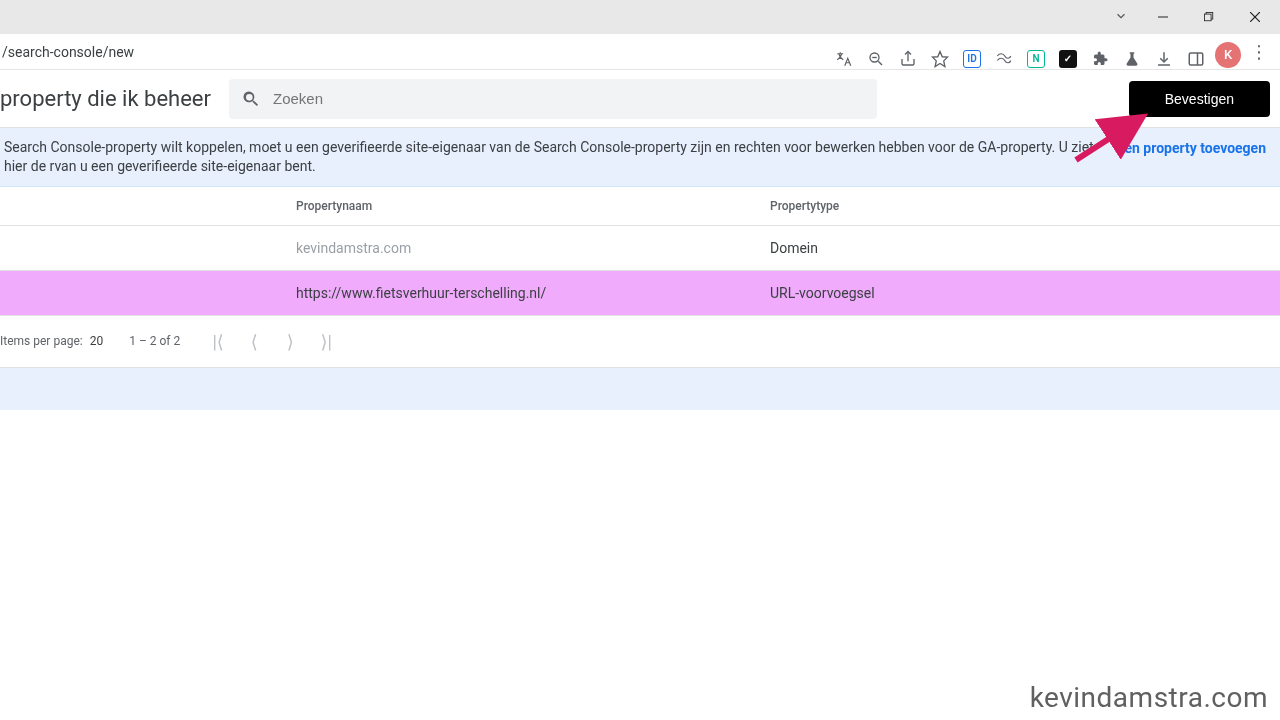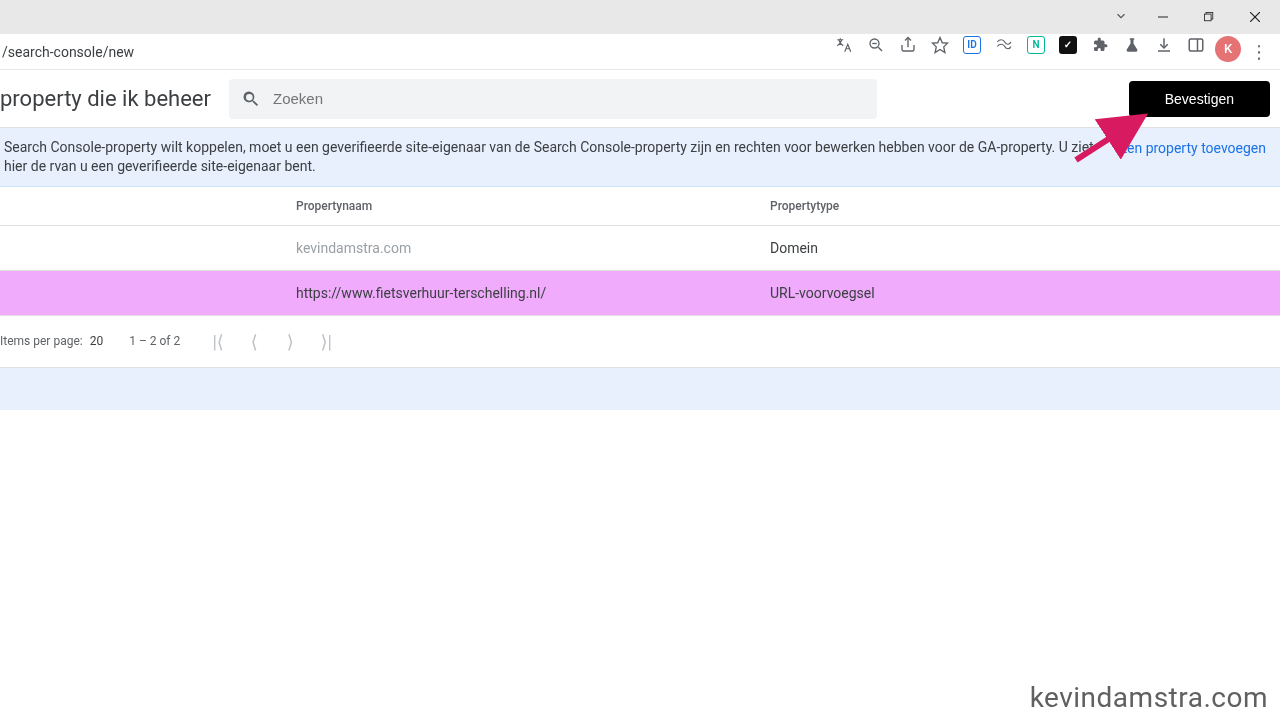--- a/index.html
+++ b/index.html
@@ -49,21 +49,21 @@
     flex: 0 0 auto;
     font-size: 14px;
     color: #3c4043;
     padding-left: 2px;
   }
   .addr-spacer { flex: 1; }
   .tool-icon {
     width: 32px;
     height: 32px;
     display: flex;
-    align-items: flex-start;
+    align-items: flex-end;
     justify-content: center;
     color: #5f6368;
   }
   .tool-icon svg { width: 18px; height: 18px; }
   .ext-badge {
     width: 18px; height: 18px;
     display:flex;align-items:center;justify-content:center;
     font-size:10px; font-weight:600;
     border-radius:3px;
   }
@@ -135,21 +135,21 @@
     padding: 10px 14px 10px 4px;
     display:flex;
     align-items:flex-start;
     gap: 12px;
     font-size: 14px;
     color: #3c4043;
   }
   .banner-text { flex: 1; line-height: 1.35; }
   .banner-link {
     color: #1a73e8;
-    font-weight: 400;
+    font-weight: 700;
     white-space: nowrap;
     padding-top: 2px;
   }
 
   
   .tbl { border-collapse: collapse; width: 100%; }
   .tbl th {
     text-align: left;
     font-size: 12px;
     color: #5f6368;

